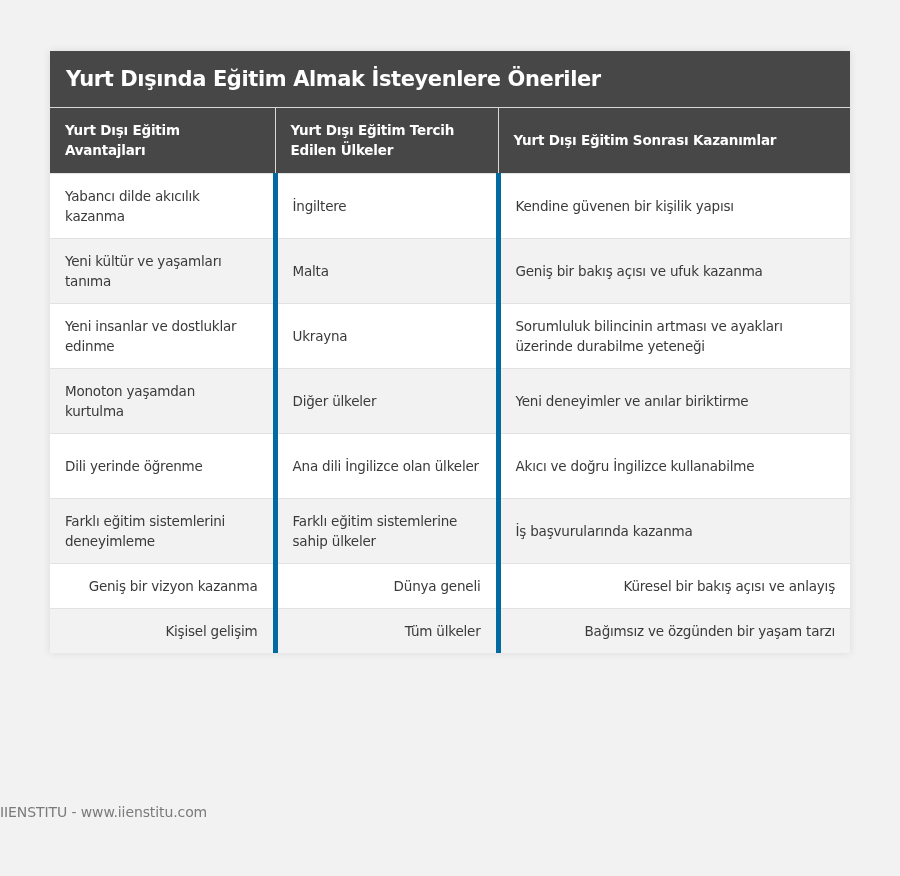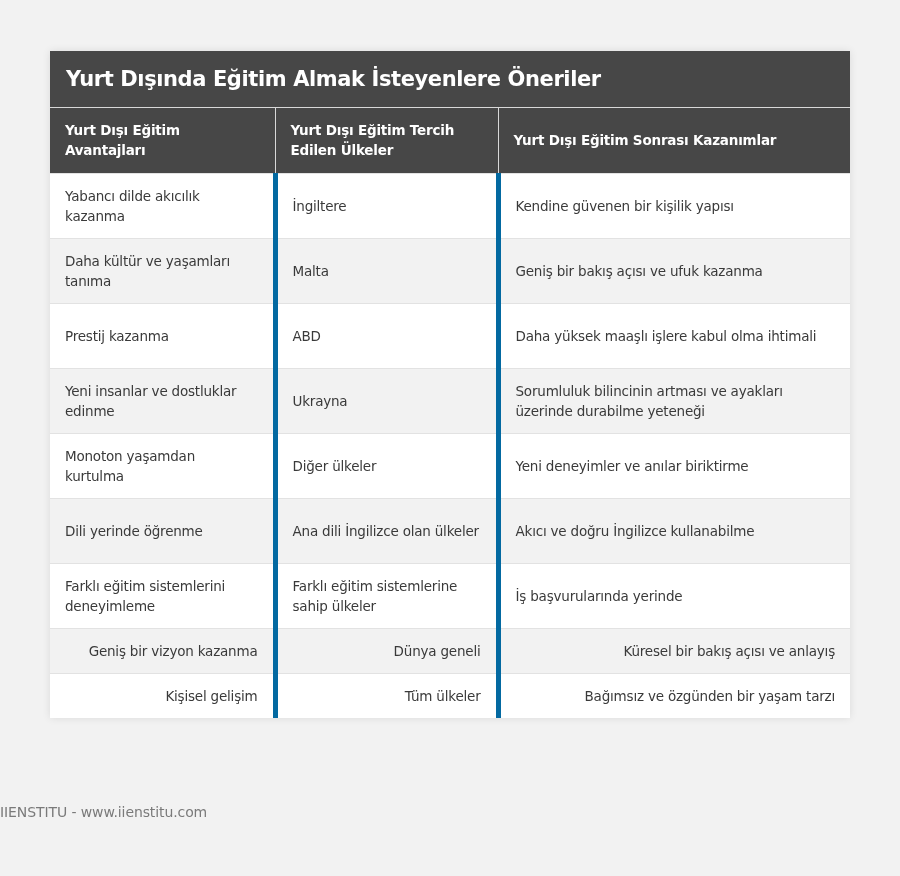--- a/index.html
+++ b/index.html
@@ -92,48 +92,43 @@
         <th>Yurt Dışı Eğitim Sonrası Kazanımlar</th>
       </tr>
     </thead>
     <tbody>
       <tr>
         <td>Yabancı dilde akıcılık kazanma</td>
         <td>İngiltere</td>
         <td>Kendine güvenen bir kişilik yapısı</td>
       </tr>
       <tr>
-        <td>Daha kültür ve yaşamları tanıma</td>
+        <td>Yeni kültür ve yaşamları tanıma</td>
         <td>Malta</td>
         <td>Geniş bir bakış açısı ve ufuk kazanma</td>
-      </tr>
-      <tr>
-        <td>Prestij kazanma</td>
-        <td>ABD</td>
-        <td>Daha yüksek maaşlı işlere kabul olma ihtimali</td>
       </tr>
       <tr>
         <td>Yeni insanlar ve dostluklar edinme</td>
         <td>Ukrayna</td>
         <td>Sorumluluk bilincinin artması ve ayakları üzerinde durabilme yeteneği</td>
       </tr>
       <tr>
         <td>Monoton yaşamdan kurtulma</td>
         <td>Diğer ülkeler</td>
         <td>Yeni deneyimler ve anılar biriktirme</td>
       </tr>
       <tr>
         <td>Dili yerinde öğrenme</td>
         <td>Ana dili İngilizce olan ülkeler</td>
         <td>Akıcı ve doğru İngilizce kullanabilme</td>
       </tr>
       <tr>
         <td>Farklı eğitim sistemlerini deneyimleme</td>
         <td>Farklı eğitim sistemlerine sahip ülkeler</td>
-        <td>İş başvurularında yerinde</td>
+        <td>İş başvurularında kazanma</td>
       </tr>
       <tr class="short">
         <td>Geniş bir vizyon kazanma</td>
         <td>Dünya geneli</td>
         <td>Küresel bir bakış açısı ve anlayış</td>
       </tr>
       <tr class="short">
         <td>Kişisel gelişim</td>
         <td>Tüm ülkeler</td>
         <td>Bağımsız ve özgünden bir yaşam tarzı</td>

